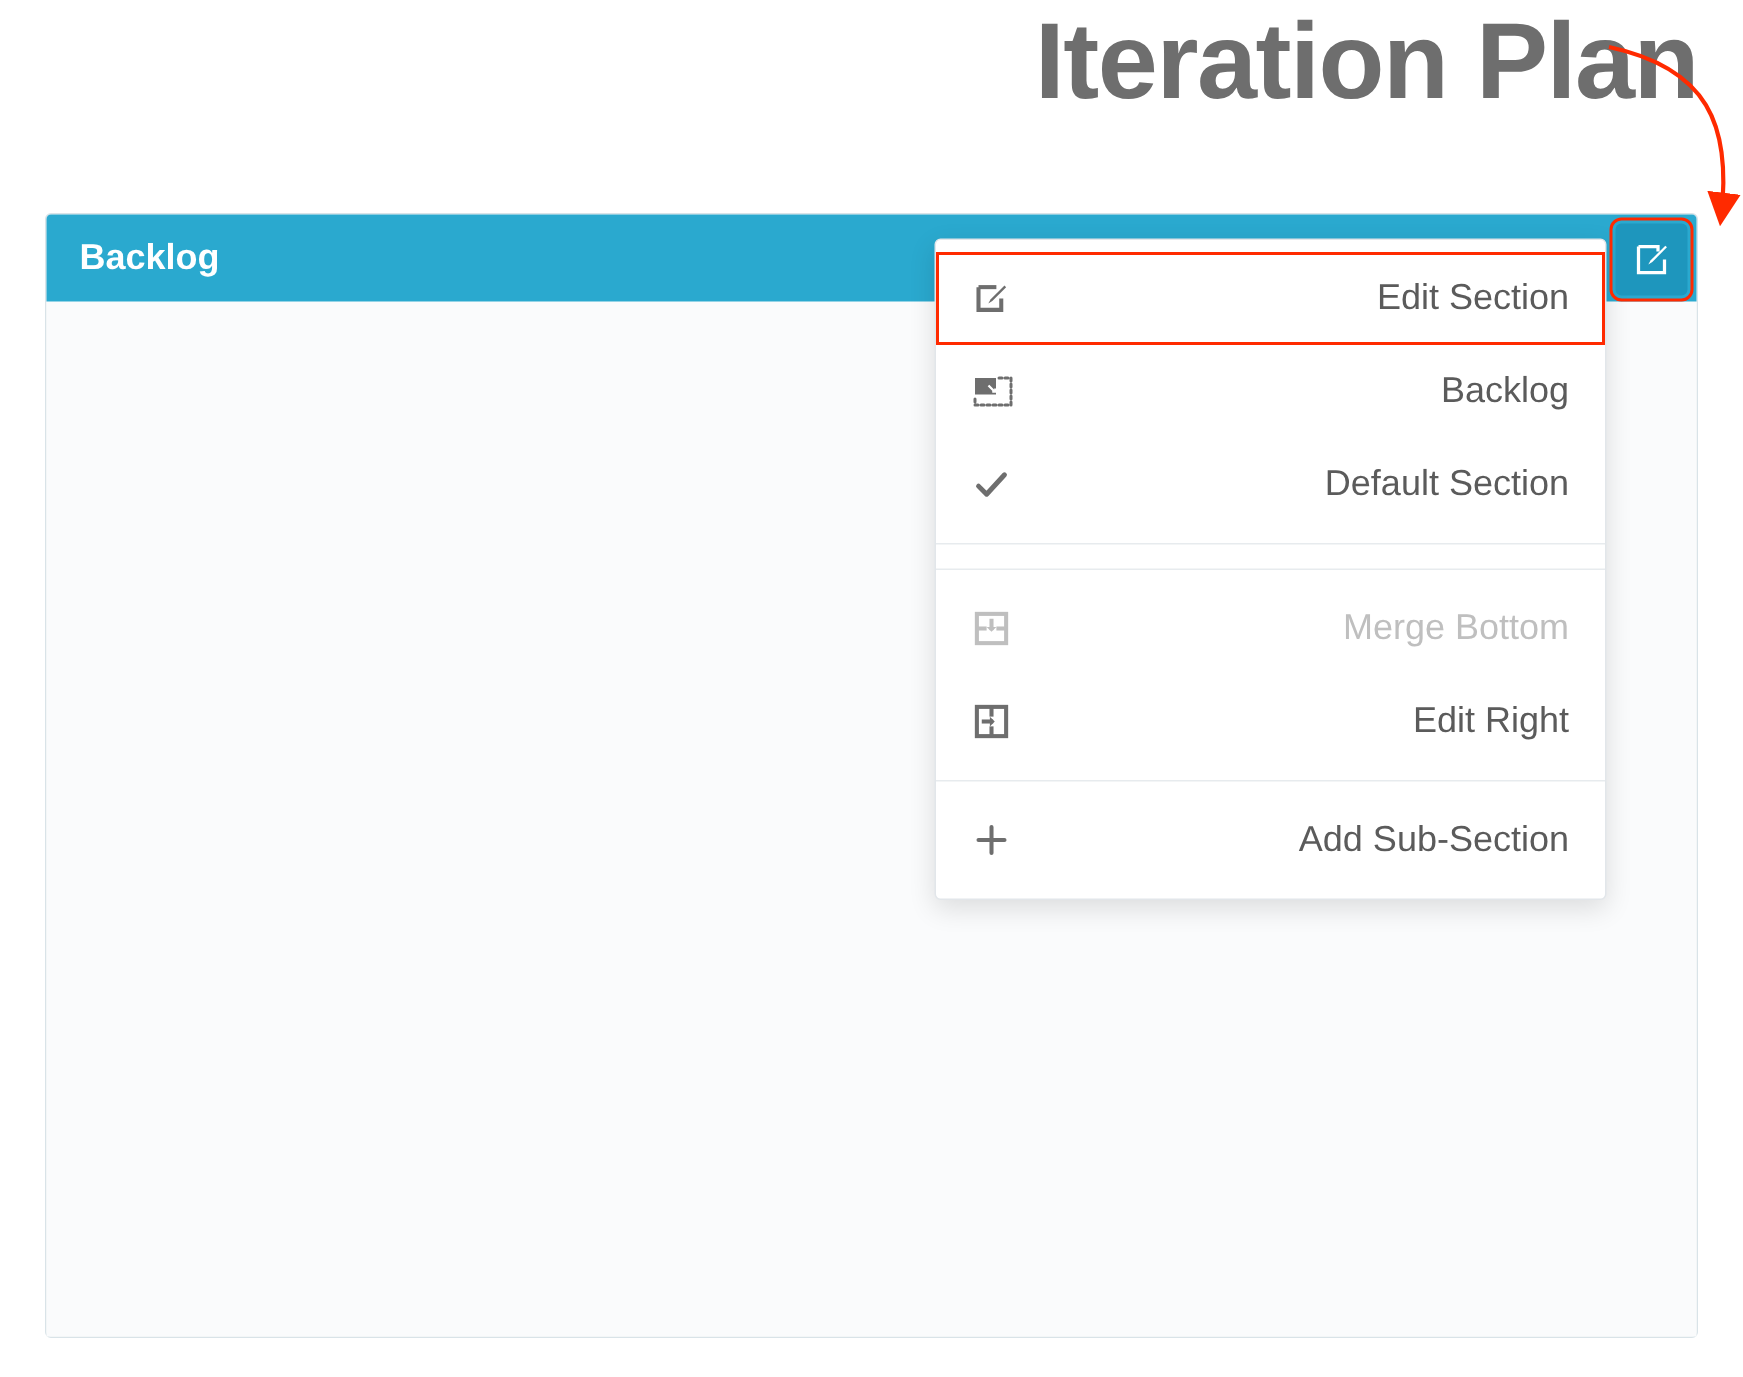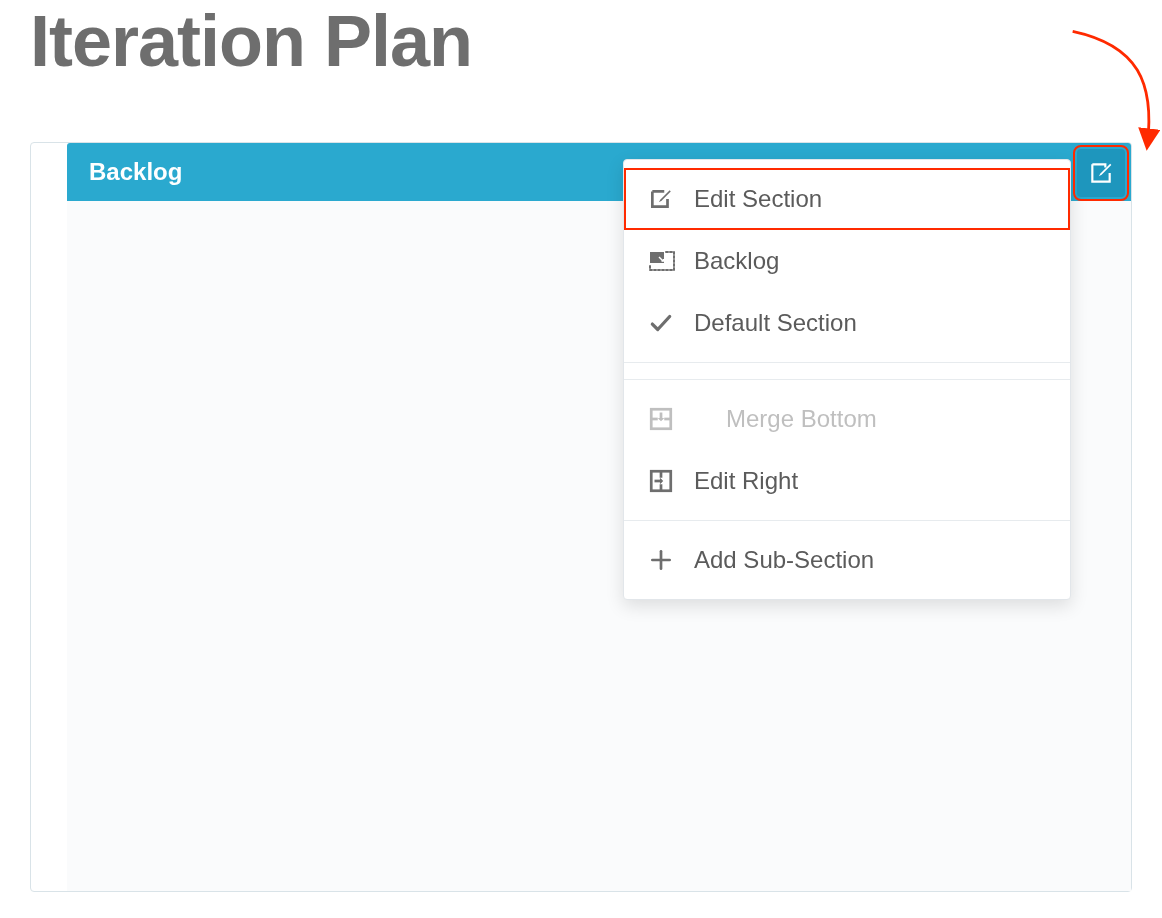--- a/index.html
+++ b/index.html
@@ -1,19 +1,19 @@
 <!DOCTYPE html>
 <html><head>
 <meta charset="utf-8">
 <style>
   * { box-sizing: border-box; margin: 0; padding: 0; }
   html, body { width: 1162px; height: 918px; background: #ffffff; font-family: -apple-system, BlinkMacSystemFont, "Segoe UI", Helvetica, Arial, sans-serif; }
-  .page { position: relative; width: 1162px; height: 728px; padding: 0 30px; }
+  .page { position: relative; width: 1162px; height: 728px; padding: 0 30px; text-align: right; }
   .page-title { font-size: 72px; font-weight: 700; color: #6e6e6e; letter-spacing: -1px; margin-top: 0px; margin-bottom: 60px; }
-  .panel { position: relative; border: 1px solid #d9e3e8; border-radius: 4px; overflow: visible; padding-left: 36px; }
+  .panel { position: relative; border: 1px solid #d9e3e8; border-radius: 4px; overflow: visible; }
   .panel-header { display: flex; align-items: center; justify-content: space-between; background: #2aa9cf; color: #ffffff; height: 58px; padding: 0 22px 0 22px; position: relative; border-radius: 3px 3px 0 0; }
   .panel-header-title { font-size: 24px; font-weight: 700; color: #ffffff; }
   .edit-toggle { position: absolute; right: 6px; top: 6px; width: 48px; height: 48px; display: flex; align-items: center; justify-content: center; background: #1e96bd; border-radius: 4px; z-index: 10; }
   .edit-toggle.highlighted { outline: 2px solid #ff2a00; outline-offset: 2px; }
   .panel-body { height: 690px; background: #fafbfc; }
 
   .menu { position: absolute; top: 16px; right: 60px; width: 448px; background: #ffffff; border: 1px solid #e2e6ea; border-radius: 4px; box-shadow: 0 6px 18px rgba(0,0,0,0.12); z-index: 5; overflow: hidden; }
   .menu-group { padding: 8px 0; }
   .menu-separator { height: 1px; background: #e7ebee; }
   .menu-item { display: flex; align-items: center; height: 62px; padding: 0 24px; font-size: 24px; color: #5b5b5b; cursor: pointer; position: relative; }

